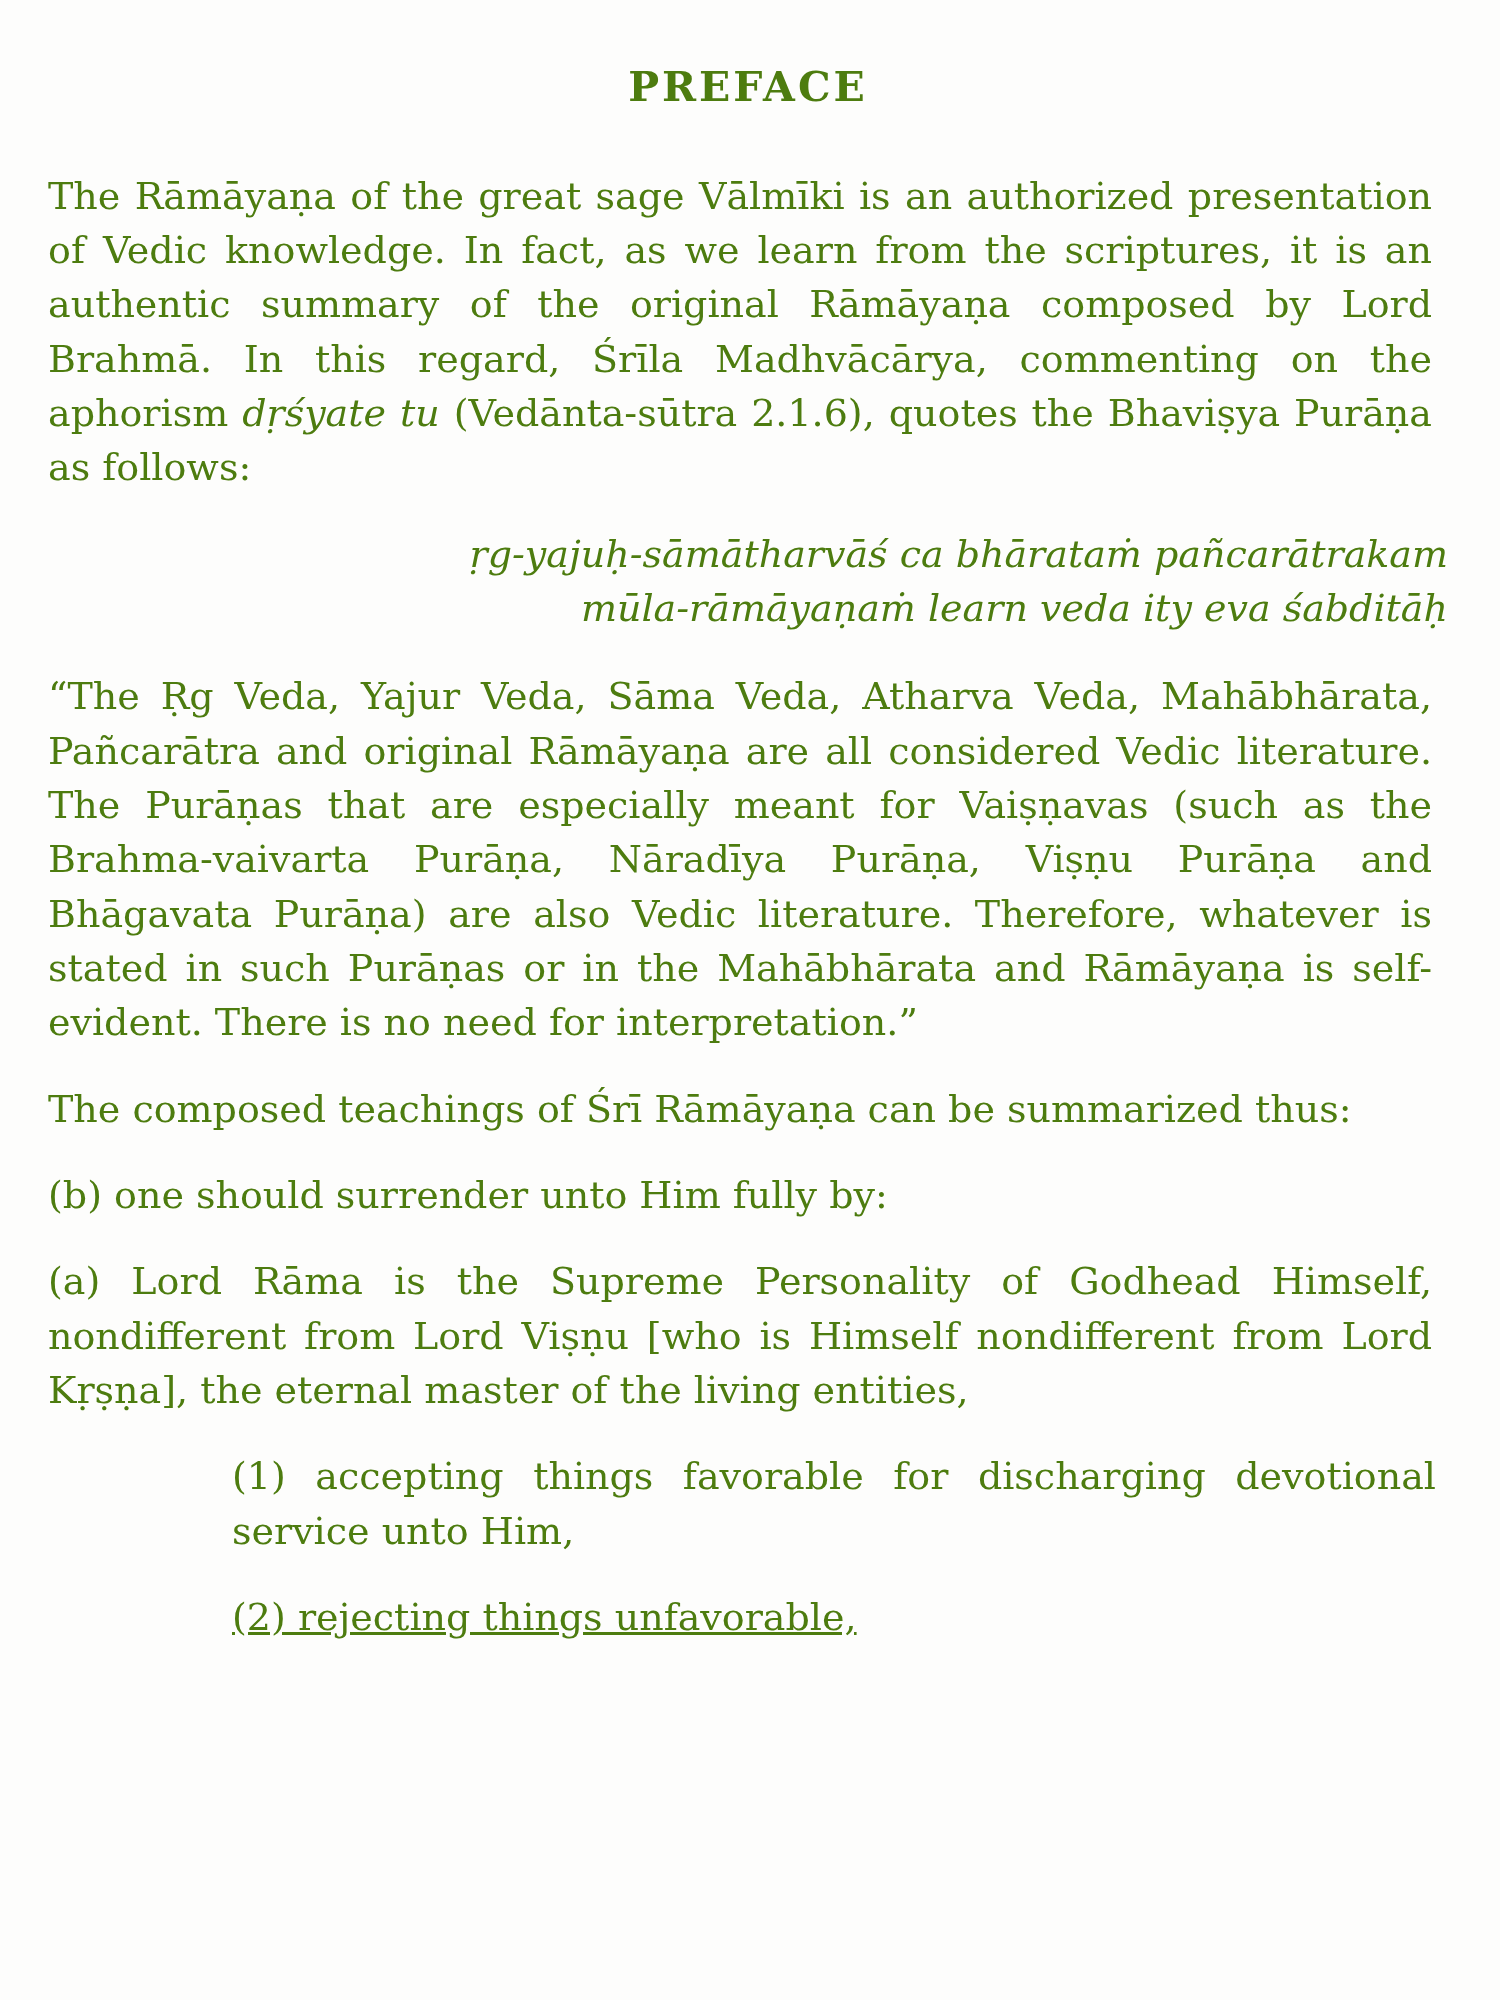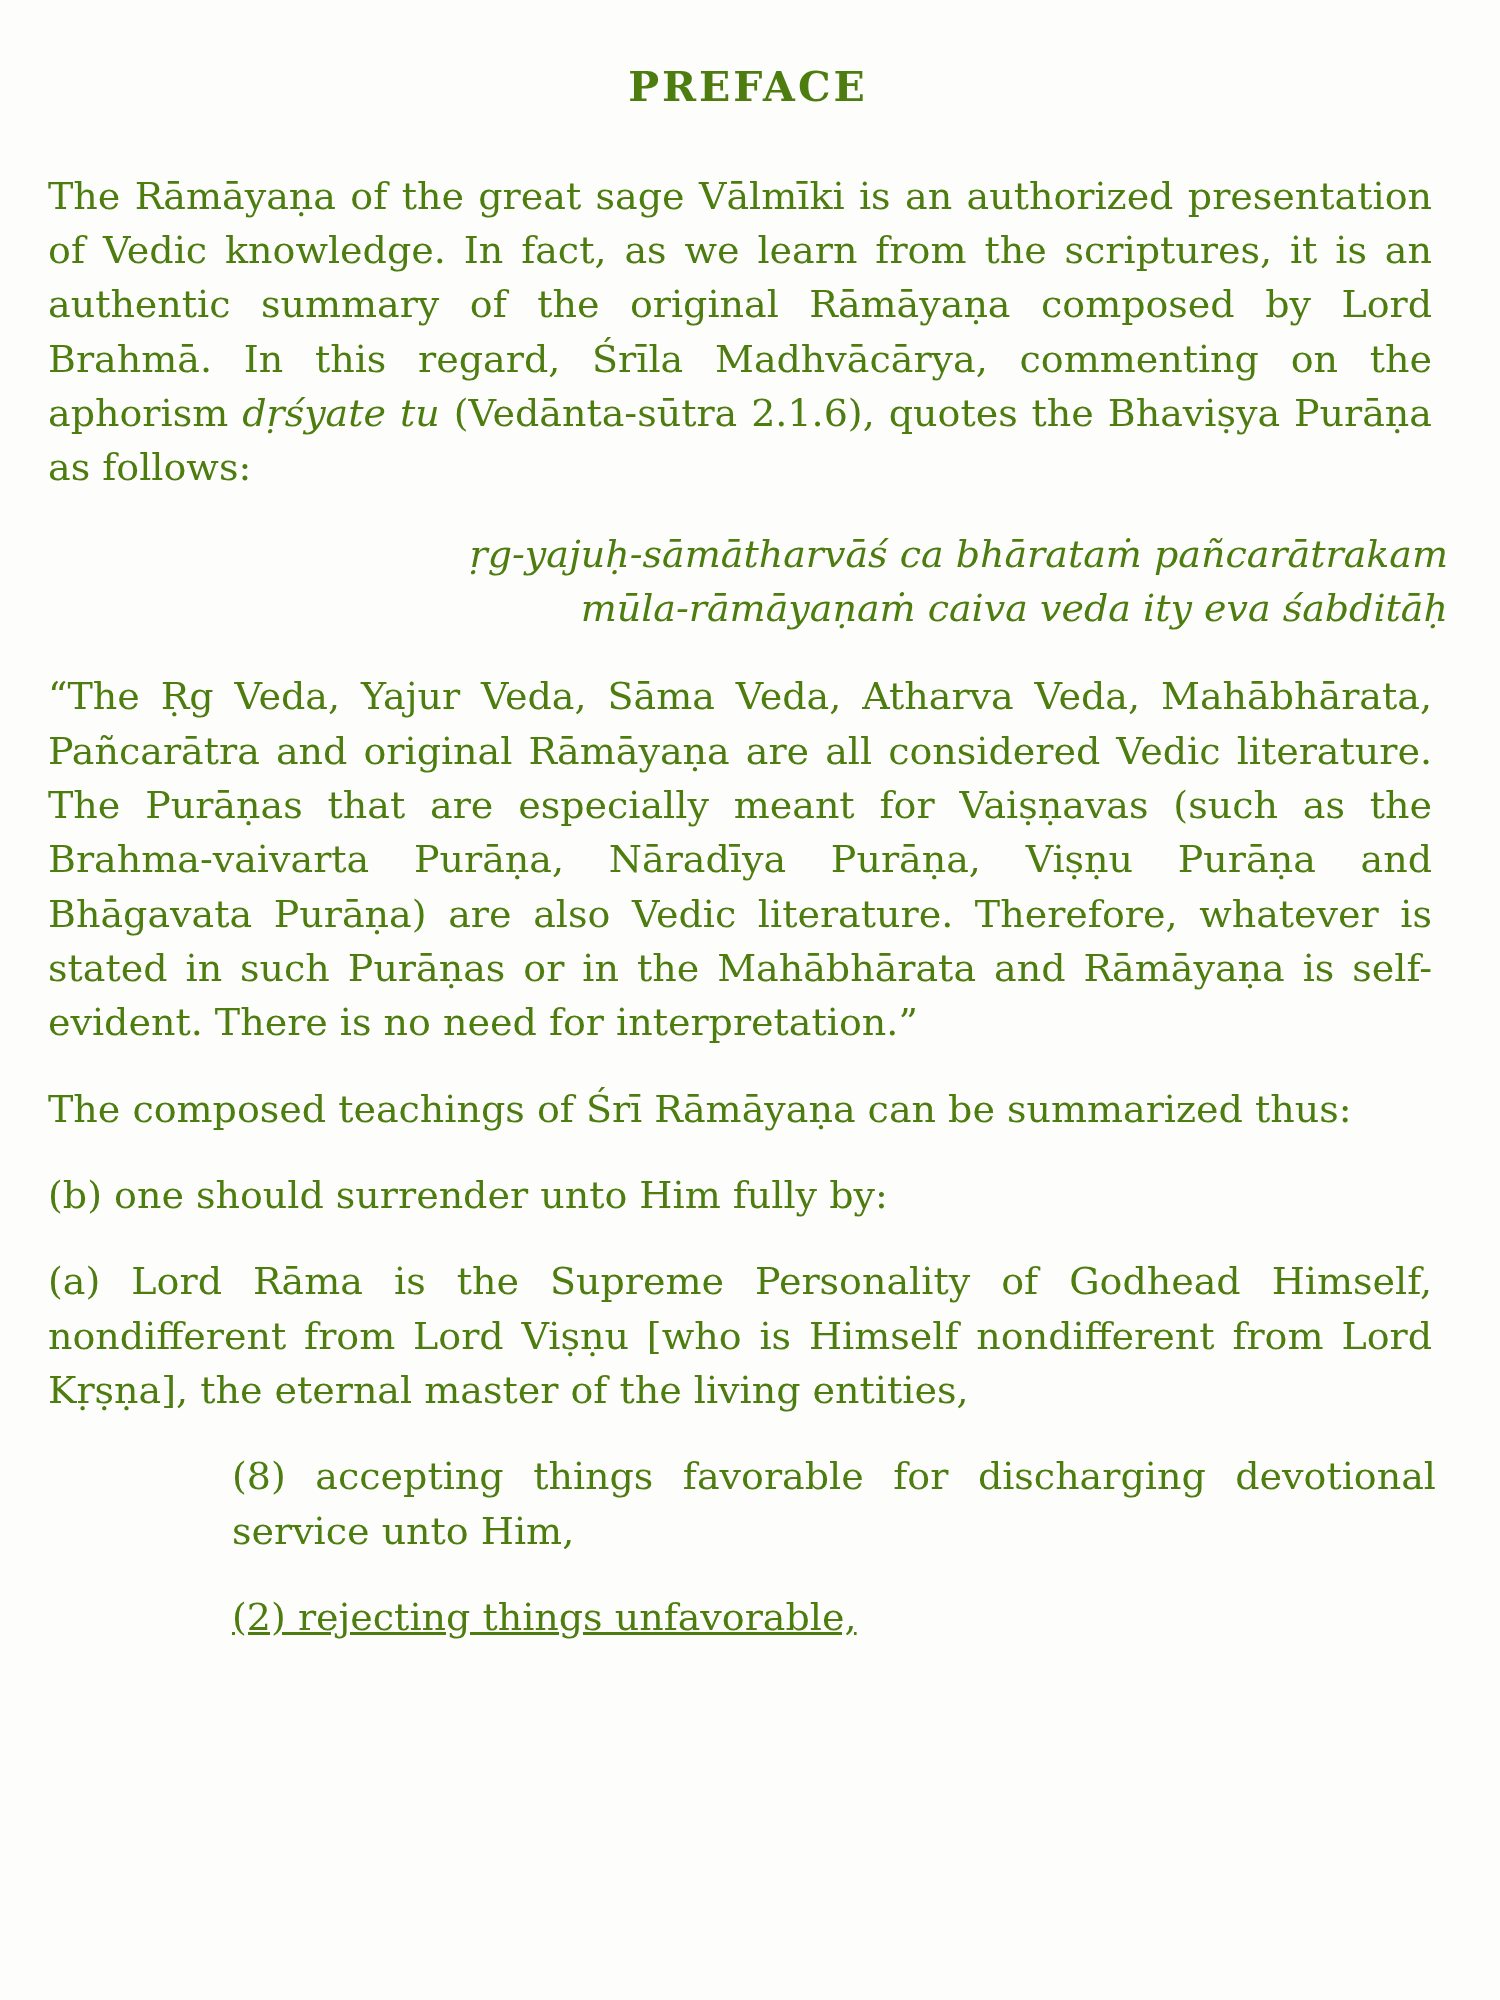--- a/index.html
+++ b/index.html
@@ -54,31 +54,31 @@
 <body>
 
 <div class="page">
 
   <h1 class="title">PREFACE</h1>
 
   <p class="body"><span>The Rāmāyaṇa of the great sage Vālmīki is an authorized presentation of Vedic knowledge. In fact, as we learn from the scriptures, it is an authentic summary of the original Rāmāyaṇa composed by Lord Brahmā. In this regard, Śrīla Madhvācārya, commenting on the aphorism </span><i>dṛśyate tu</i><span> (Vedānta-sūtra 2.1.6), quotes the Bhaviṣya Purāṇa as follows:</span></p>
 
   <div class="verse">
     <div class="verse-line">ṛg-yajuḥ-sāmātharvāś ca bhārataṁ pañcarātrakam</div>
-    <div class="verse-line">mūla-rāmāyaṇaṁ caiva veda ity eva śabditāḥ</div>
+    <div class="verse-line">mūla-rāmāyaṇaṁ learn veda ity eva śabditāḥ</div>
   </div>
 
   <div class="verse">
   </div>
 
   <p class="body">“The Ṛg Veda, Yajur Veda, Sāma Veda, Atharva Veda, Mahābhārata, Pañcarātra and original Rāmāyaṇa are all considered Vedic literature. The Purāṇas that are especially meant for Vaiṣṇavas (such as the Brahma-vaivarta Purāṇa, Nāradīya Purāṇa, Viṣṇu Purāṇa and Bhāgavata Purāṇa) are also Vedic literature. Therefore, whatever is stated in such Purāṇas or in the Mahābhārata and Rāmāyaṇa is self-evident. There is no need for interpretation.”</p>
 
   <p class="body">The composed teachings of Śrī Rāmāyaṇa can be summarized thus:</p>
 
   <p class="body">(b) one should surrender unto Him fully by:</p>
 
   <p class="body">(a) Lord Rāma is the Supreme Personality of Godhead Himself, nondifferent from Lord Viṣṇu [who is Himself nondifferent from Lord Kṛṣṇa], the eternal master of the living entities,</p>
 
-  <p class="body list-item">(8) accepting things favorable for discharging devotional service unto Him,</p>
+  <p class="body list-item">(1) accepting things favorable for discharging devotional service unto Him,</p>
 
   <p class="body list-item last">(2) rejecting things unfavorable,</p>
 
 </div>
 
 </body></html>

